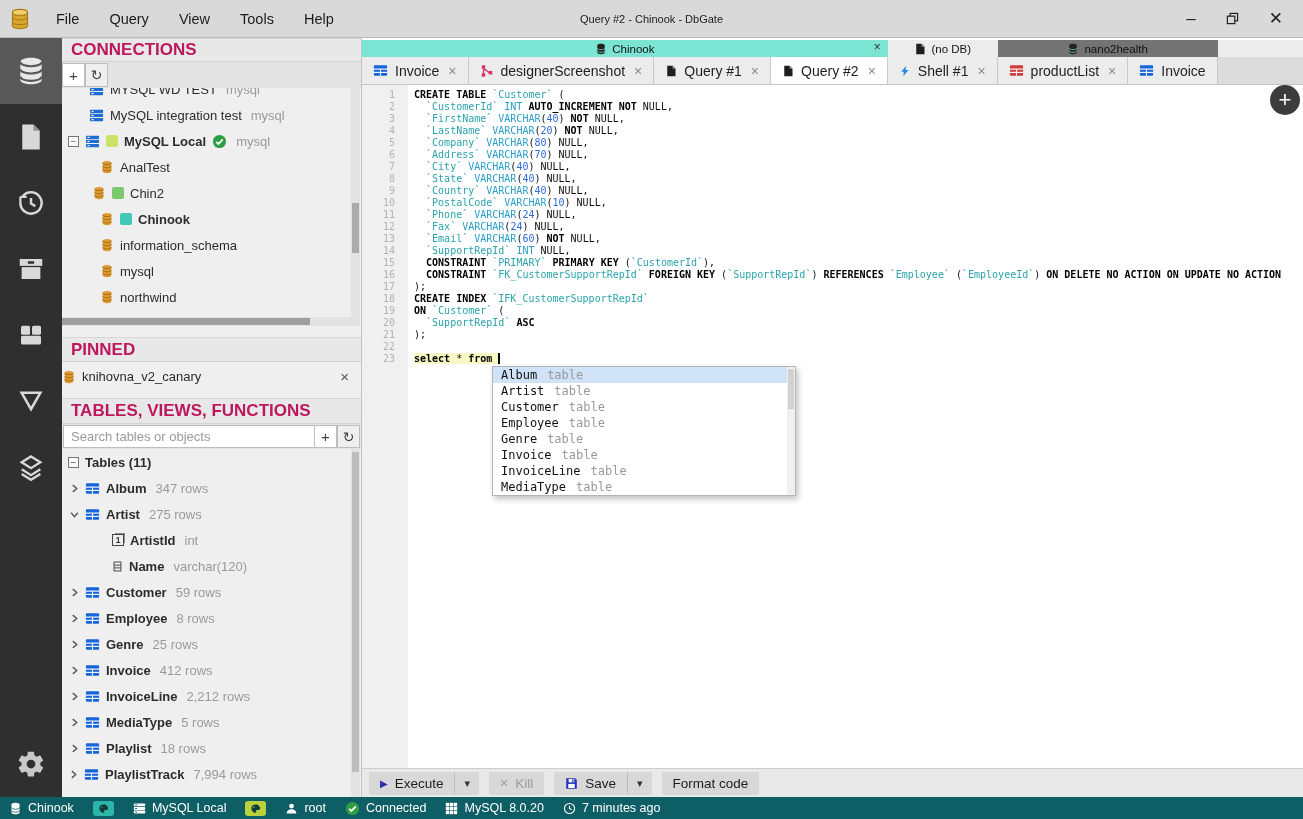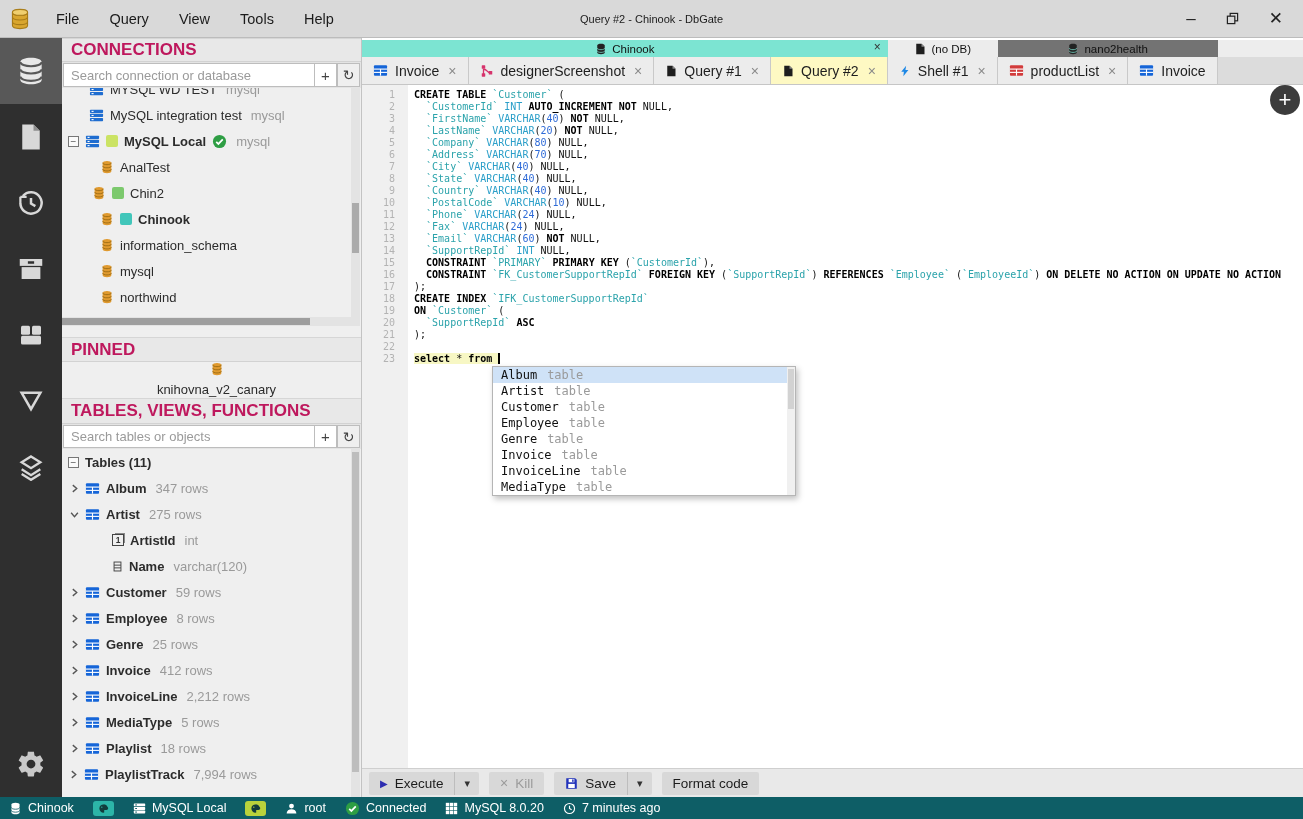--- a/index.html
+++ b/index.html
@@ -51,42 +51,42 @@
   .chev svg{transition:none;}
   .chev.down svg{transform:rotate(90deg);}
   .vscroll{position:absolute;width:9px;background:#e3e3e3;}
   .vthumb{position:absolute;left:1px;width:7px;background:#ababab;}
   #conn-vscroll{right:1px;top:50px;height:238px;}
   #conn-vthumb{top:115px;height:50px;}
   #conn-hscroll{position:absolute;left:0;bottom:0;height:9px;width:291px;background:#e3e3e3;}
   #conn-hthumb{position:absolute;top:1px;left:0;height:7px;width:248px;background:#9e9e9e;}
   #pin-header{position:absolute;left:0;top:299px;width:100%;height:25px;box-sizing:border-box;}
   #pin-list{position:absolute;left:0;top:324px;width:100%;}
-  #pin-list .trow{height:29px;padding-left:10px;flex-direction:column;}
+  #pin-list .trow{height:29px;}
   .pinx{margin-left:auto;padding-right:12px;color:#555;font-size:15px;}
   #tbl-header{position:absolute;left:0;top:360px;width:100%;height:26px;box-sizing:border-box;}
   #tbl-tree{position:absolute;left:0;top:411px;width:100%;height:348px;overflow:hidden;}
   #tbl-vscroll{right:1px;top:411px;height:348px;}
   #tbl-vthumb{top:3px;height:320px;background:#bdbdbd;}
   .pk{width:12px;height:12px;border:1.4px solid #444;font-size:8.5px;font-weight:bold;color:#333;
       display:inline-flex;align-items:center;justify-content:center;flex:none;box-sizing:border-box;
       box-shadow:2px -2px 0 -1px #888;}
 
   
   #editorcol{position:absolute;left:362px;top:38px;width:941px;height:759px;background:#fff;overflow:hidden;}
   #tabarea{position:absolute;left:0;top:2px;width:100%;height:44px;display:flex;background:#dcdcdc;}
   .tgroup{display:flex;flex-direction:column;flex:none;}
   .tgroup.fill{flex:1;min-width:0;}
   .ghdr{height:17px;display:flex;align-items:center;justify-content:center;gap:5px;font-size:11.5px;
         color:#111;position:relative;}
   .ghx{position:absolute;right:7px;top:0;color:#333;font-size:12px;}
   .trow2{height:27px;display:flex;background:#dcdcdc;flex:1;}
   .tab{display:flex;align-items:center;gap:7px;padding:0 11px;background:#ececec;
        border-right:1px solid #c9c9c9;font-size:14px;color:#1e1e1e;white-space:nowrap;}
-  .tab.active{background:#fef9c3;}
+  .tab.active{background:#ffffff;}
   .tab.clipped{overflow:hidden;}
   .tclose{color:#8a8a8a;font-size:14px;margin-left:2px;}
   #plusbtn{position:absolute;right:3px;top:47px;width:30px;height:30px;border-radius:50%;background:#3c3c3c;
            color:#fff;font-size:22px;display:flex;align-items:center;justify-content:center;z-index:5;}
   #codearea{position:absolute;left:0;top:46px;width:100%;height:684px;background:#fff;
             border-top:1px solid #c6c6c6;display:flex;box-sizing:border-box;}
   #gutter{width:46px;background:#f0f0f0;color:#b3b3b3;font:10px/12px "DejaVu Sans Mono",monospace;
           text-align:right;padding:4px 13px 0 0;box-sizing:border-box;flex:none;}
   #codelines{flex:1;padding:4px 0 0 6px;font:10px/12px "DejaVu Sans Mono",monospace;color:#111;
              white-space:pre;overflow:hidden;}
@@ -227,21 +227,20 @@
             <path d="M19.4 13a7.8 7.8 0 0 0 .1-1 7.8 7.8 0 0 0-.1-1l2.1-1.6a.5.5 0 0 0 .1-.7l-2-3.4a.5.5 0 0 0-.6-.2l-2.5 1a7.6 7.6 0 0 0-1.7-1L14.4 2.5a.5.5 0 0 0-.5-.4h-4a.5.5 0 0 0-.5.4L9.1 5.1a7.6 7.6 0 0 0-1.7 1l-2.5-1a.5.5 0 0 0-.6.2l-2 3.4a.5.5 0 0 0 .1.7L4.5 11a7.8 7.8 0 0 0-.1 1 7.8 7.8 0 0 0 .1 1l-2.1 1.6a.5.5 0 0 0-.1.7l2 3.4c.1.2.4.3.6.2l2.5-1a7.6 7.6 0 0 0 1.7 1l.3 2.6c0 .2.2.4.5.4h4c.3 0 .5-.2.5-.4l.3-2.6a7.6 7.6 0 0 0 1.7-1l2.5 1c.2.1.5 0 .6-.2l2-3.4a.5.5 0 0 0-.1-.7zM12 15.5a3.5 3.5 0 1 1 0-7 3.5 3.5 0 0 1 0 7z"></path>
           </svg>
         </span>
       </div>
     </div>
 </div>
 
 <div id="panel">
   <div id="conn-header" class="sec-header">CONNECTIONS</div>
   <div id="conn-search" class="search">
-    <input value="" placeholder="Search connection or database" style="">
     <span class="sbtn">+</span>
     <span class="sbtn re">↻</span>
   </div>
   <div id="conn-tree">
       <div class="trow clip" style="padding-left:6px">
         <span class="sp"></span>
         <span class="ic ">
           <svg viewBox="0 0 16 16" width="15" height="15">
             <g fill="#1f6dd0">
               <rect x="1" y="1.8" width="14" height="3.5" rx="0.8"></rect>

